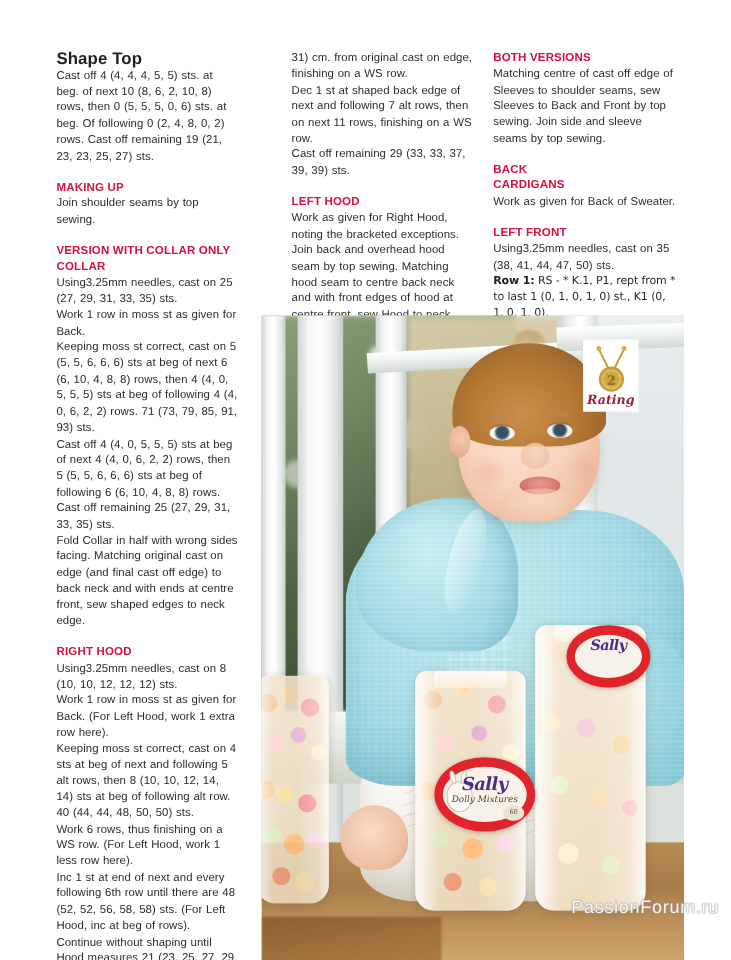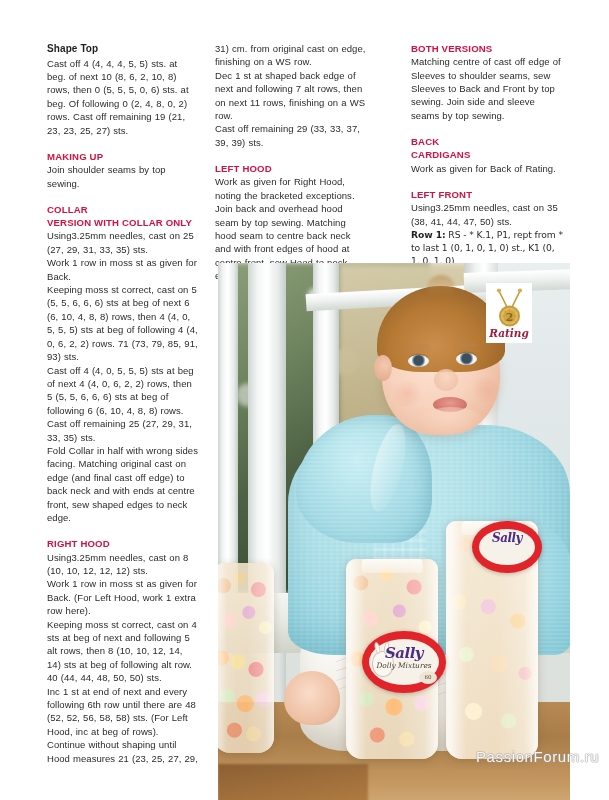--- a/index.html
+++ b/index.html
@@ -17,26 +17,26 @@
     left:47px; top:42px;
     width:516px;
     height:730px;
   }
   .col{
     position:absolute;
     top:0;
     width:152px;
   }
   .col-1{left:0;}
-  .col-2{left:168px;}
+  .col-2{left:196px;}
   .col-3{left:364px;}
 
   
   .sub-head{
-    font-size:10px;
+    font-size:14px;
     font-weight:bold;
     color:#231f20;
     line-height:13.6px;
     margin:0 0 1px 0;
     letter-spacing:.1px;
   }
   .red-head{
     font-size:9.6px;
     font-weight:bold;
     color:#d5113f;
@@ -390,49 +390,50 @@
 <div class="page">
 
   <div class="columns">
     <div class="col col-1">
         <div class="sub-head">Shape Top</div>
         <p class="body">Cast off 4 (4, 4, 4, 5, 5) sts. at beg. of next 10 (8, 6, 2, 10, 8) rows, then 0 (5, 5, 5, 0, 6) sts. at beg. Of following 0 (2, 4, 8, 0, 2) rows. Cast off remaining 19 (21, 23, 23, 25, 27) sts.</p>
         <div class="gap"></div>
         <div class="red-head">MAKING UP</div>
         <p class="body">Join shoulder seams by top sewing.</p>
         <div class="gap"></div>
+        <div class="red-head">VERSION WITH COLLAR ONLY</div>
         <div class="red-head">COLLAR</div>
-        <div class="red-head">VERSION WITH COLLAR ONLY</div>
         <p class="body">Using3.25mm needles, cast on 25 (27, 29, 31, 33, 35) sts.</p>
         <p class="body">Work 1 row in moss st as given for Back.</p>
         <p class="body">Keeping moss st correct, cast on 5 (5, 5, 6, 6, 6) sts at beg of next 6 (6, 10, 4, 8, 8) rows, then 4 (4, 0, 5, 5, 5) sts at beg of following 4 (4, 0, 6, 2, 2) rows. 71 (73, 79, 85, 91, 93) sts.</p>
         <p class="body">Cast off 4 (4, 0, 5, 5, 5) sts at beg of next 4 (4, 0, 6, 2, 2) rows, then 5 (5, 5, 6, 6, 6) sts at beg of following 6 (6, 10, 4, 8, 8) rows. Cast off remaining 25 (27, 29, 31, 33, 35) sts.</p>
         <p class="body">Fold Collar in half with wrong sides facing. Matching original cast on edge (and final cast off edge) to back neck and with ends at centre front, sew shaped edges to neck edge.</p>
         <div class="gap"></div>
         <div class="red-head">RIGHT HOOD</div>
         <p class="body">Using3.25mm needles, cast on 8 (10, 10, 12, 12, 12) sts.</p>
         <p class="body">Work 1 row in moss st as given for Back. (For Left Hood, work 1 extra row here).</p>
         <p class="body">Keeping moss st correct, cast on 4 sts at beg of next and following 5 alt rows, then 8 (10, 10, 12, 14, 14) sts at beg of following alt row. 40 (44, 44, 48, 50, 50) sts.</p>
+        <p class="body">Work 6 rows, thus finishing on a WS row. (For Left Hood, work 1 less row here).</p>
         <p class="body">Inc 1 st at end of next and every following 6th row until there are 48 (52, 52, 56, 58, 58) sts. (For Left Hood, inc at beg of rows). Continue without shaping until Hood measures 21 (23, 25, 27, 29,</p>
       </div>
     <div class="col col-2">
         <p class="body">31) cm. from original cast on edge, finishing on a WS row.</p>
         <p class="body">Dec 1 st at shaped back edge of next and following 7 alt rows, then on next 11 rows, finishing on a WS row.</p>
         <p class="body">Cast off remaining 29 (33, 33, 37, 39, 39) sts.</p>
         <div class="gap"></div>
         <div class="red-head">LEFT HOOD</div>
         <p class="body">Work as given for Right Hood, noting the bracketed exceptions. Join back and overhead hood seam by top sewing. Matching hood seam to centre back neck and with front edges of hood at centre front, sew Hood to neck edge, easing in slight fullness.</p>
       </div>
     <div class="col col-3">
         <div class="red-head">BOTH VERSIONS</div>
         <p class="body">Matching centre of cast off edge of Sleeves to shoulder seams, sew Sleeves to Back and Front by top sewing. Join side and sleeve seams by top sewing.</p>
         <div class="gap"></div>
         <div class="red-head">BACK</div>
         <div class="red-head">CARDIGANS</div>
-        <p class="body">Work as given for Back of Rating.</p>
+        <p class="body">Work as given for Back of Sweater.</p>
         <div class="gap"></div>
         <div class="red-head">LEFT FRONT</div>
         <p class="body">Using3.25mm needles, cast on 35 (38, 41, 44, 47, 50) sts.</p>
         <p class="rowline"><b>Row 1:</b> RS - * K.1, P1, rept from * to last 1 (0, 1, 0, 1, 0) st., K1 (0, 1, 0, 1, 0).</p>
       </div>
   </div>
 
   <div class="photo">
     <div class="photo-inner">
 

